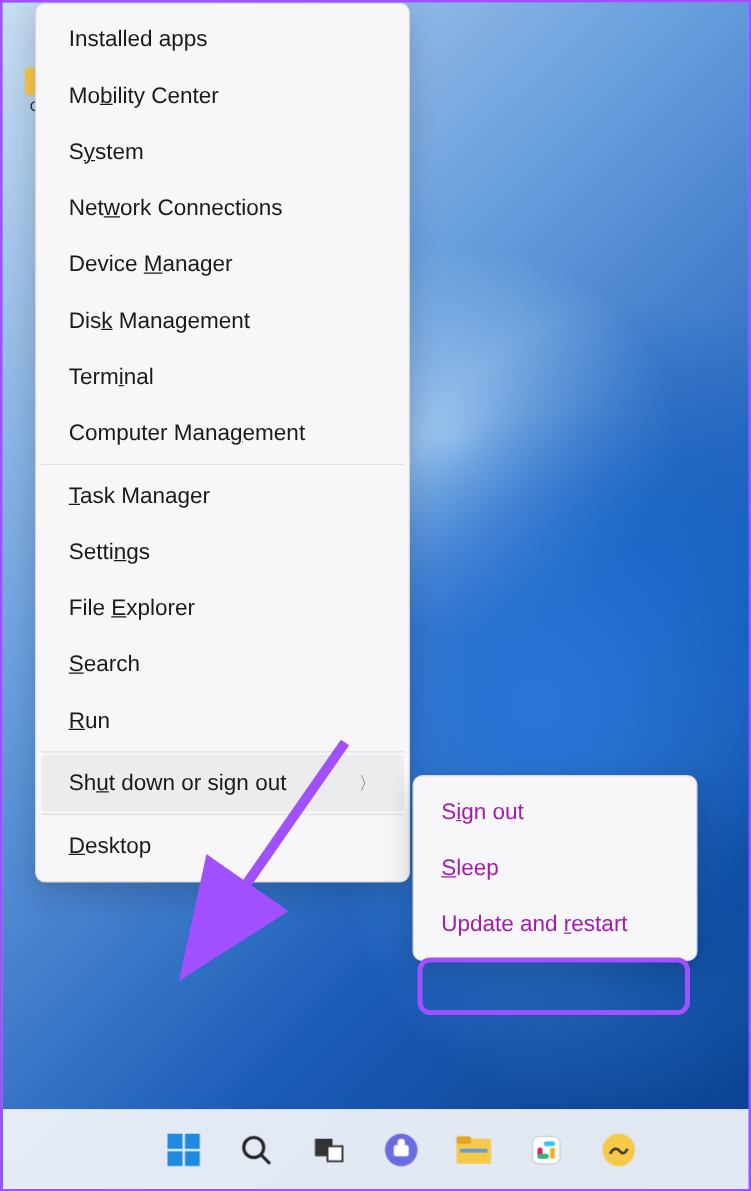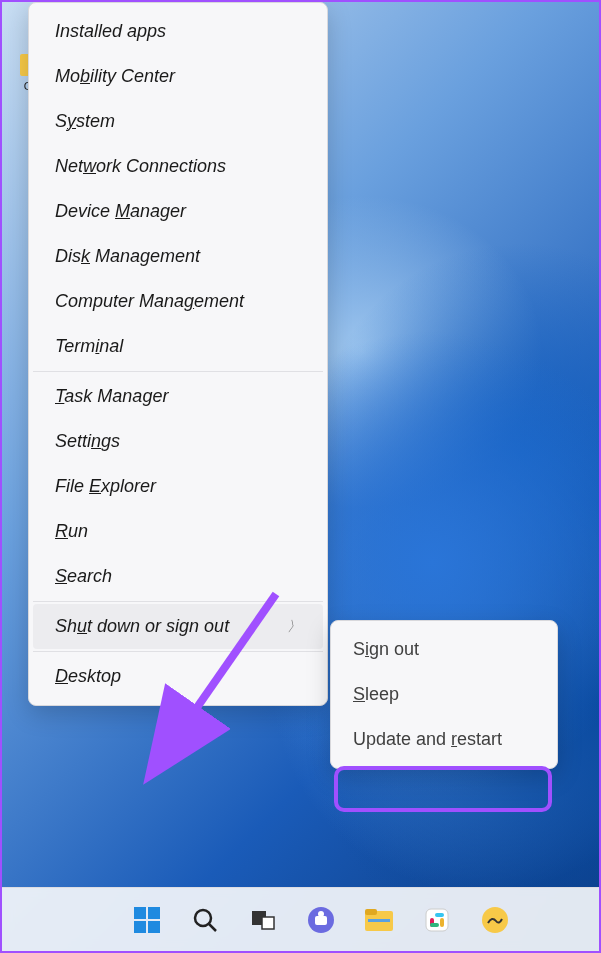--- a/index.html
+++ b/index.html
@@ -48,38 +48,37 @@
   font-size: 18px;
   color: #1a1a1a;
 }
 .menu-item {
   padding: 12px 22px;
   display:flex;
   align-items:center;
   justify-content:space-between;
   border-radius:4px;
   cursor:default;
-  font-style:italic;
 }
 .menu-item.hover { background:#ececef;text-align:right; }
 .menu-sep {
   height:1px; background:#e0e0e4; margin:2px 0;
 }
 .submenu {
   position:absolute;
   left: 328px;
   top: 618px;
   width: 228px;
   background:#f7f7f9;
   border:1px solid #d8d8dc;
   border-radius:8px;
   box-shadow:0 8px 24px rgba(0,0,0,0.18);
   padding:6px 4px;
   font-size:18px;
-  color:#404040;
+  color:#a21caf;
 }
 .sub-item {
   padding:12px 18px;
   border-radius:4px;
 }
 .underline { text-decoration: underline; text-decoration-thickness:1px; }
 .chev {
   font-size:14px; color:#666;
 }
 .highlight-box {
@@ -135,42 +134,42 @@
       <div class="menu-item">
         <span><span>Net<span class="underline">w</span>ork Connections</span></span>
       </div>
       <div class="menu-item">
         <span><span>Device <span class="underline">M</span>anager</span></span>
       </div>
       <div class="menu-item">
         <span><span>Dis<span class="underline">k</span> Management</span></span>
       </div>
       <div class="menu-item">
+        <span><span>Term<span class="underline">i</span>nal</span></span>
+      </div>
+      <div class="menu-item">
         <span><span>Computer Mana<span class="underline">g</span>ement</span></span>
-      </div>
-      <div class="menu-item">
-        <span><span>Term<span class="underline">i</span>nal</span></span>
       </div>
     </div>
   <div class="menu-sep"></div>
   <div id="group2">
       <div class="menu-item">
         <span><span><span class="underline">T</span>ask Manager</span></span>
       </div>
       <div class="menu-item">
         <span><span>Setti<span class="underline">n</span>gs</span></span>
       </div>
       <div class="menu-item">
         <span><span>File <span class="underline">E</span>xplorer</span></span>
       </div>
       <div class="menu-item">
+        <span><span><span class="underline">S</span>earch</span></span>
+      </div>
+      <div class="menu-item">
         <span><span><span class="underline">R</span>un</span></span>
-      </div>
-      <div class="menu-item">
-        <span><span><span class="underline">S</span>earch</span></span>
       </div>
     </div>
   <div class="menu-sep"></div>
   <div id="group3">
       <div class="menu-item hover">
         <span><span>Sh<span class="underline">u</span>t down or sign out</span></span>
         <span class="chev">〉</span>
       </div>
     </div>
   <div class="menu-sep"></div>

